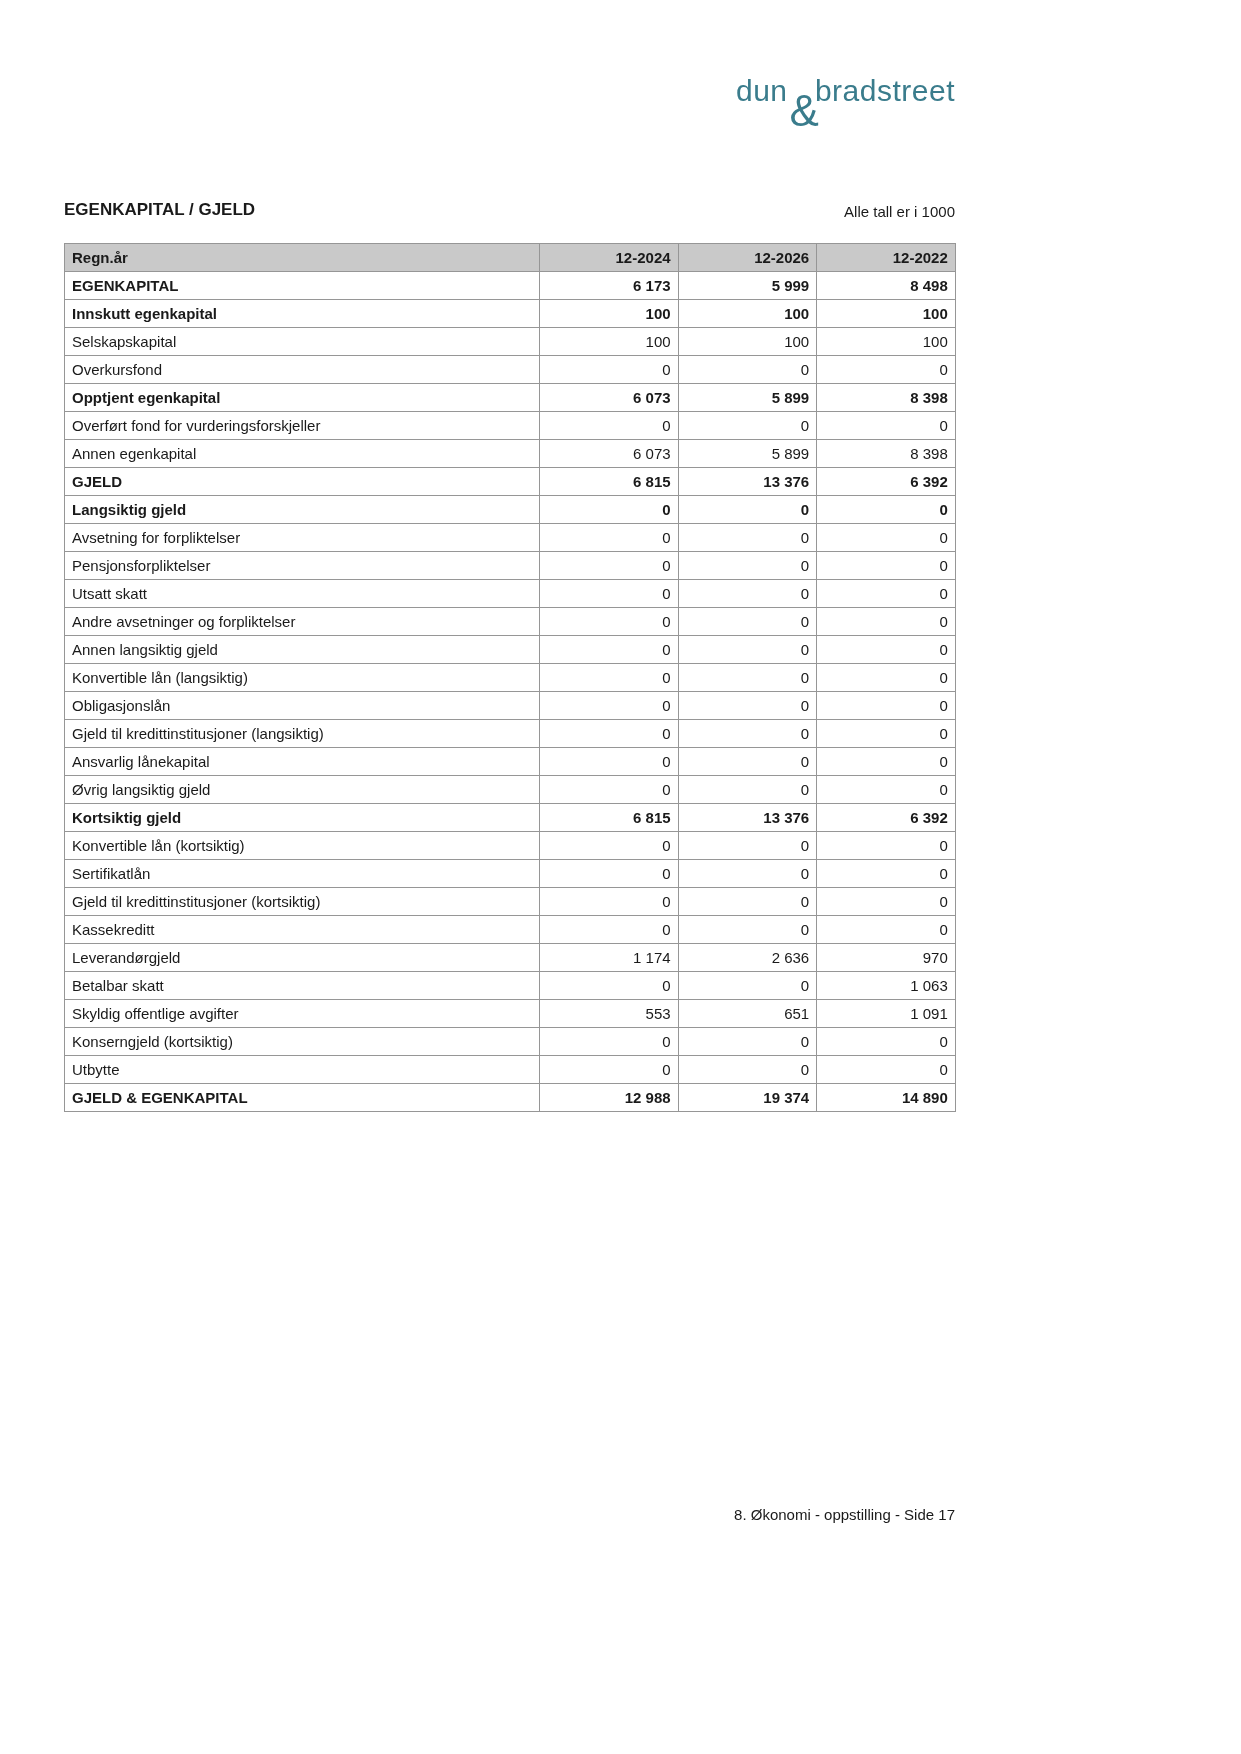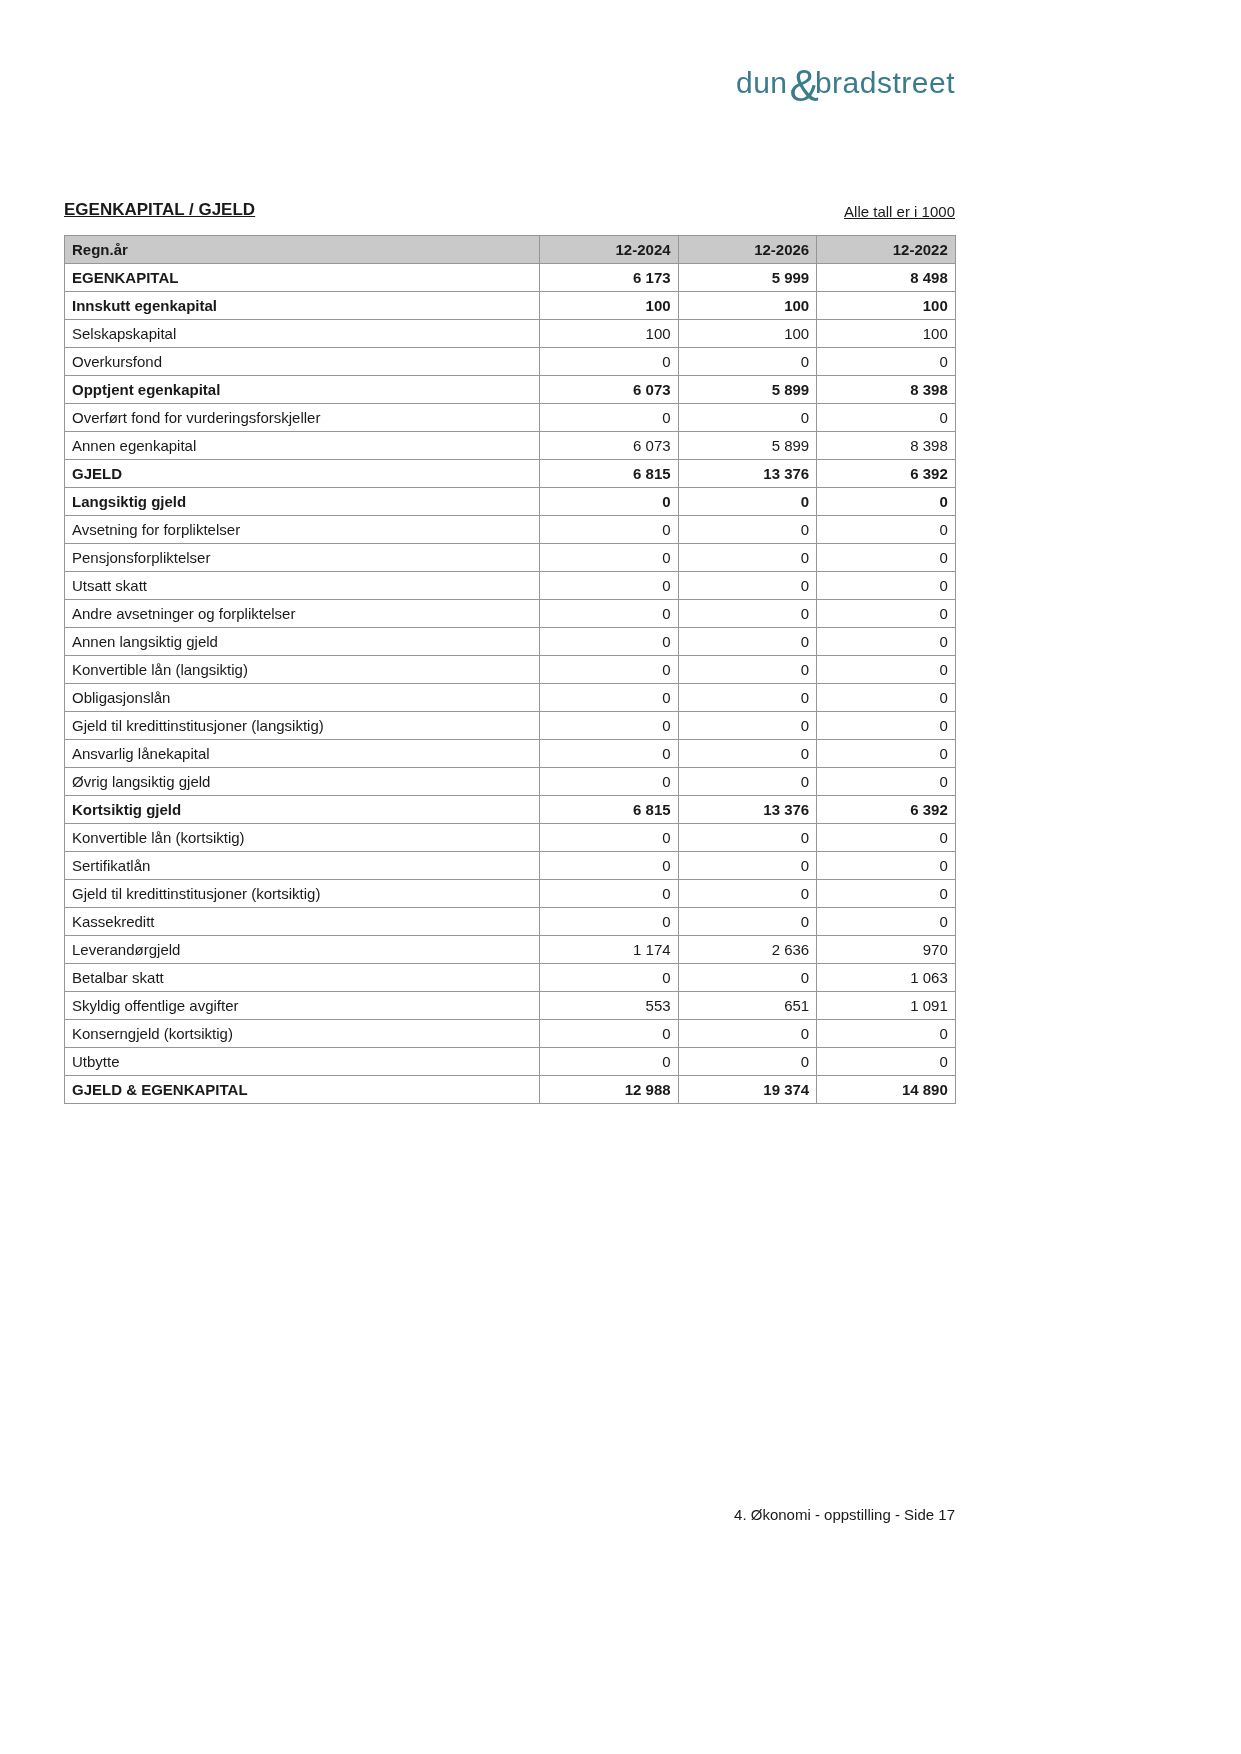--- a/index.html
+++ b/index.html
@@ -11,24 +11,24 @@
     height: 1754px;
     background: #ffffff;
     margin: 0 auto;
     overflow: hidden;
     color: #1a1a1a;
   }
 
   
   .logo {
     position: absolute;
-    top: 66px;
+    top: 74px;
     right: 286px;
     display: flex;
-    align-items: center;
+    align-items: flex-end;
     color: #3a7c8c;
     white-space: nowrap;
   }
   .logo .word {
     font-size: 30px;
     font-weight: 400;
     letter-spacing: 0.5px;
   }
   .logo .amp {
     font-size: 44px;
@@ -43,22 +43,21 @@
   .content {
     position: absolute;
     left: 64px;
     top: 200px;
     width: 891px;
   }
   .title-bar {
     display: flex;
     justify-content: space-between;
     align-items: flex-end;
-    margin-bottom: 15px;
-    text-decoration: underline;
+    margin-bottom: 23px;
   }
   .report-title {
     font-size: 17px;
     font-weight: bold;
   }
   .units-note {
     font-size: 15px;
     font-weight: 400;
   }
 
@@ -309,15 +308,15 @@
           <tr class="bold-row">
             <td class="label-cell">GJELD &amp; EGENKAPITAL</td>
             <td class="value-cell">12 988</td>
             <td class="value-cell">19 374</td>
             <td class="value-cell">14 890</td>
           </tr>
         </tbody>
     </table>
   </div>
 
-  <div class="footer">4. Økonomi - oppstilling - Side 17</div>
+  <div class="footer">8. Økonomi - oppstilling - Side 17</div>
 
 </div>
 
 </body></html>

